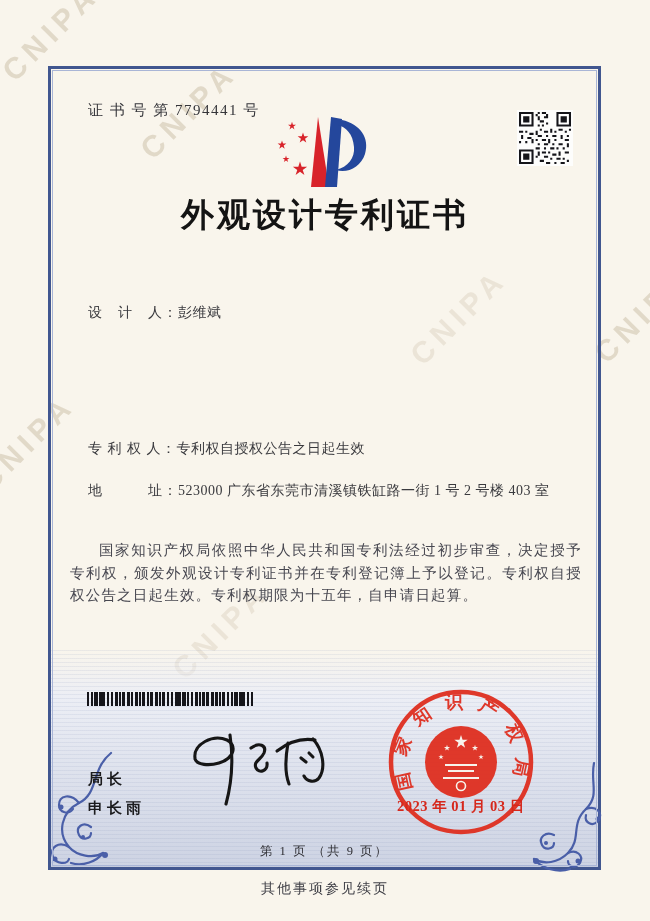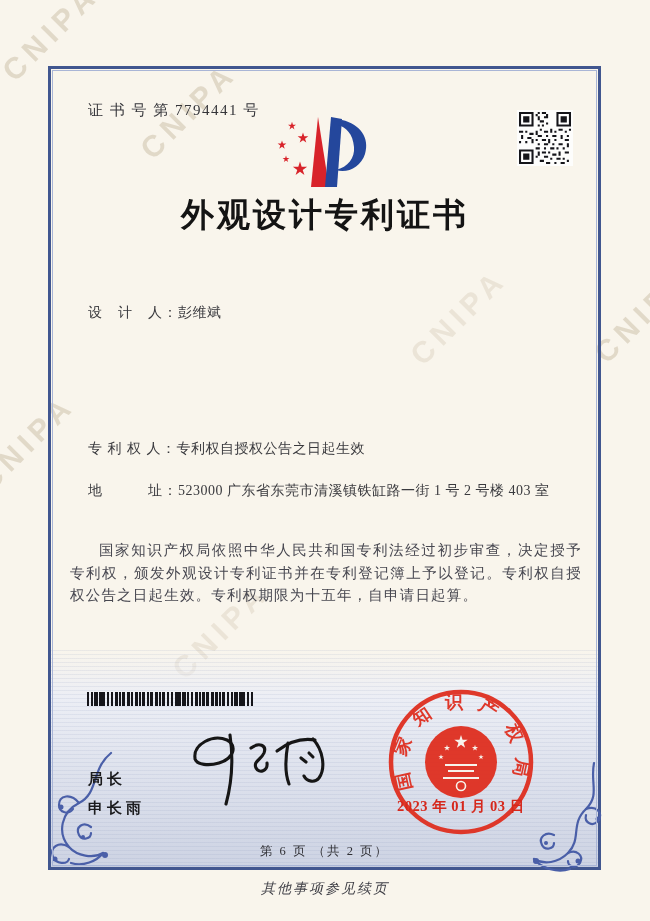--- a/index.html
+++ b/index.html
@@ -72,21 +72,21 @@
     position:absolute;left:397px;top:797px;width:140px;
     font-size:14.5px;font-weight:700;color:#d6281c;letter-spacing:0.5px;
     white-space:nowrap;
   }
   .page-footer{
     position:absolute;left:48px;top:843px;width:553px;text-align:center;
     font-size:12.5px;letter-spacing:2px;color:#2e2e33;
   }
   .cont-note{
     position:absolute;left:0;top:880px;width:650px;text-align:center;
-    font-size:14px;letter-spacing:2px;color:#3f3f46;font-style:italic;
+    font-size:14px;letter-spacing:2px;color:#3f3f46;
   }
 </style>
 </head>
 <body>
 
 <div class="page">
 
   <div class="wm" style="left:-10px;top:16px;">CNIPA</div>
   <div class="wm" style="left:128px;top:94px;">CNIPA</div>
   <div class="wm faint" style="left:398px;top:300px;">CNIPA</div>
@@ -212,17 +212,17 @@
       <use href="#st" transform="translate(56,71) scale(2.8)" fill="#f9f5ec"></use>
       <use href="#st" transform="translate(96,71) scale(2.8)" fill="#f9f5ec"></use>
       <rect x="60" y="78" width="32" height="2" fill="#f9f5ec"></rect>
       <rect x="63" y="84" width="26" height="2" fill="#f9f5ec"></rect>
       <rect x="58" y="91" width="36" height="2" fill="#f9f5ec"></rect>
       <circle cx="76" cy="100" r="4.5" fill="none" stroke="#f9f5ec" stroke-width="1.6"></circle>
     </g>
   </svg>
   <div class="seal-date">2023 年 01 月 03 日</div>
 
-  <div class="page-footer">第 6 页 （共 2 页）</div>
+  <div class="page-footer">第 1 页 （共 9 页）</div>
 
   <div class="cont-note">其他事项参见续页</div>
 
 </div>
 
 </body></html>

